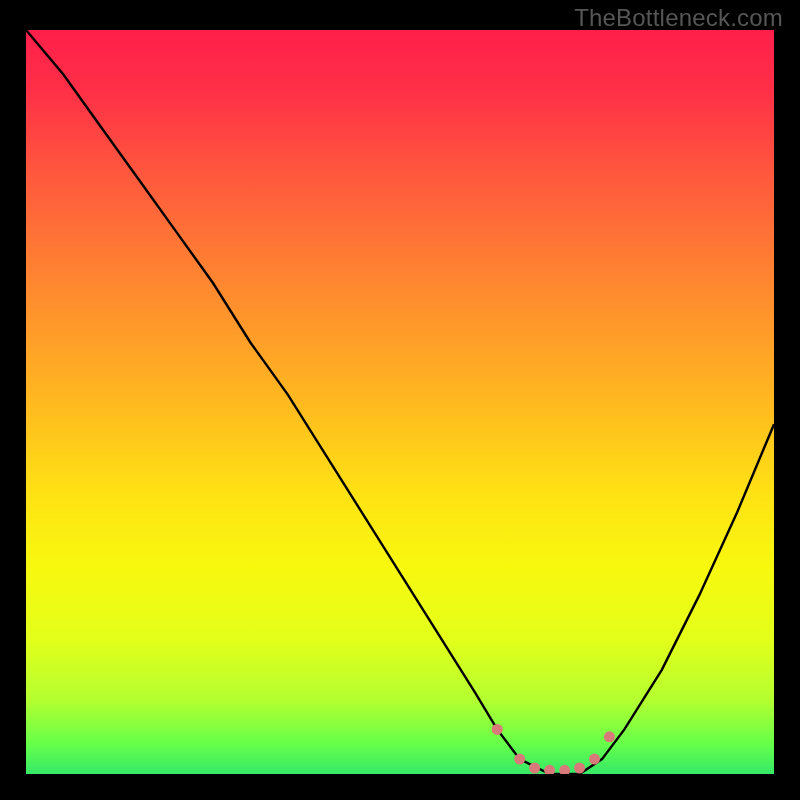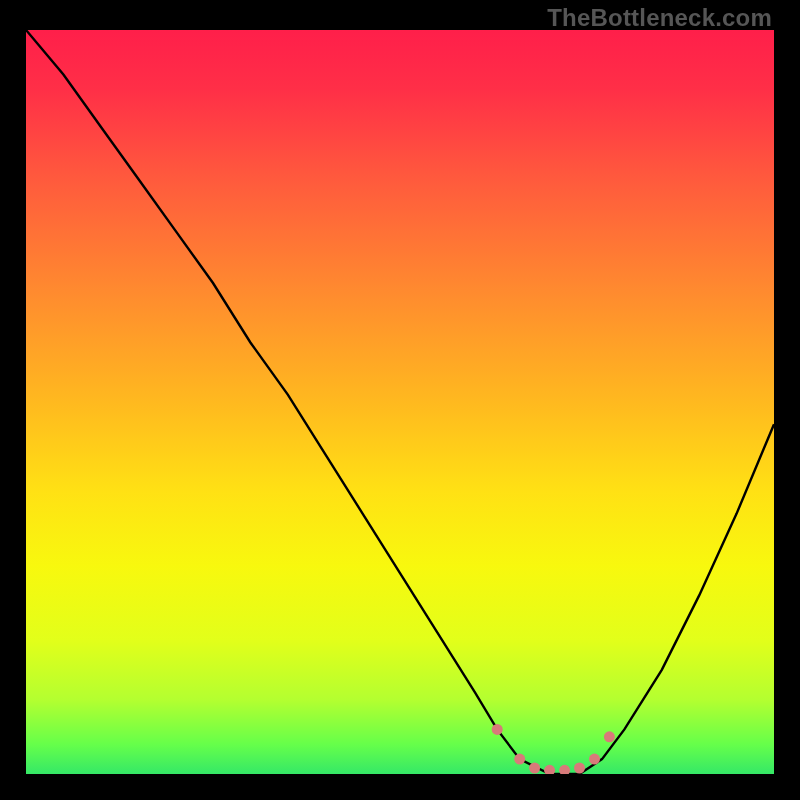--- a/index.html
+++ b/index.html
@@ -29,24 +29,24 @@
     position: absolute;
     inset: 0;
   }
   .curve-svg {
     position: absolute;
     inset: 0;
   }
   .watermark {
     position: absolute;
     top: 4px;
-    right: 28px;
+    right: 17px;
     color: #565656;
     font-size: 24px;
-    font-weight: 700;
+    font-weight: 400;
     letter-spacing: 0.2px;
     margin-left: 7px;
   }
 </style>
 </head>
 <body>
 
 <div class="frame">
 
   <div class="watermark">TheBottleneck.com</div>

